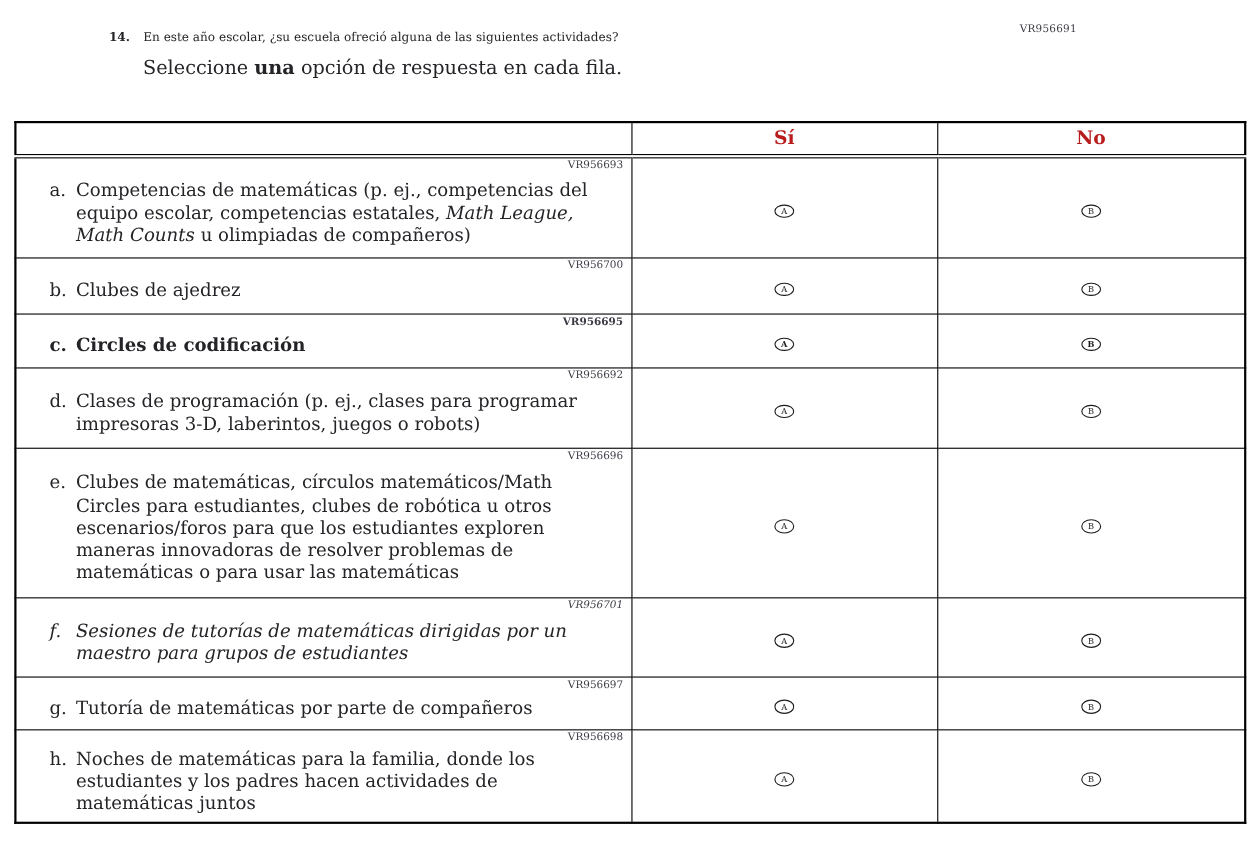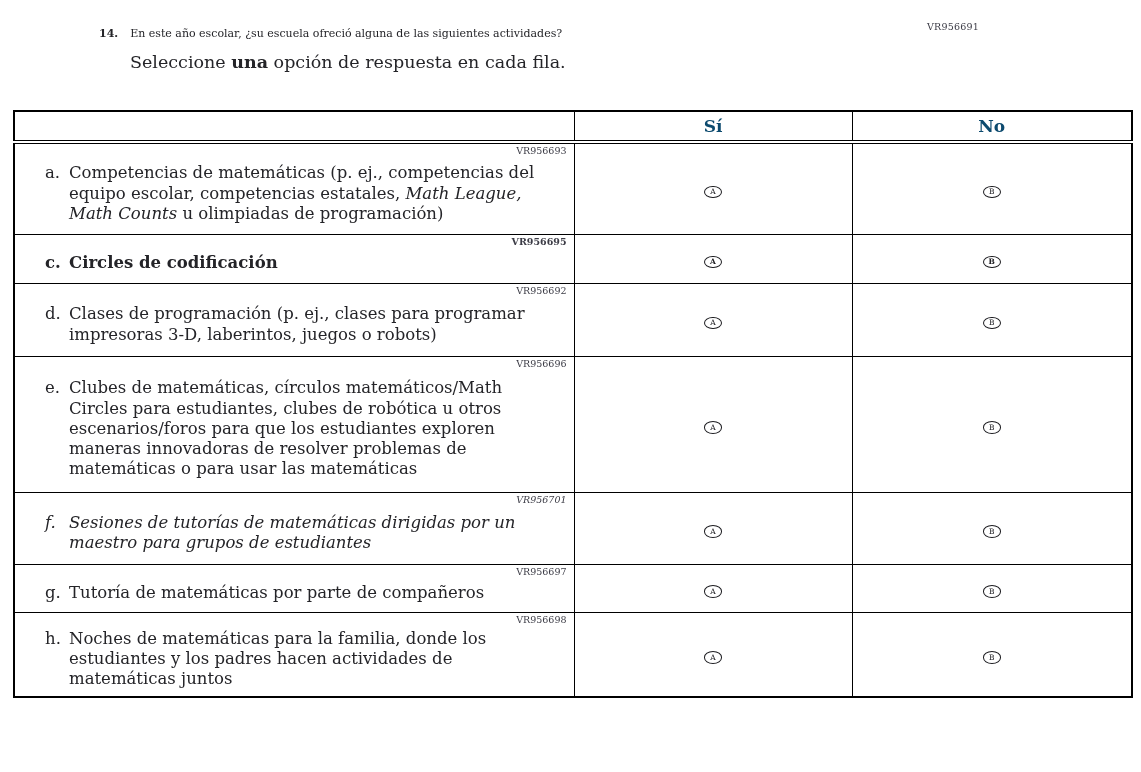--- a/index.html
+++ b/index.html
@@ -42,21 +42,21 @@
     border: 2px solid #000;
   }
   .qtable th, .qtable td { border: 1.5px solid #000; padding: 0; }
   .qtable thead th {
     height: 31px;
     font-size: 17px;
     font-weight: bold;
     text-align: center;
     vertical-align: middle;
     border-bottom: 4px double #000;
-    color: #0c4a6e;
+    color: #b91c1c;
   }
   .qtable { border-bottom-width: 2.5px; }
 
   td.c1 { vertical-align: top; }
   .cellwrap { display: flex; flex-direction: column; height: 100%; }
   .vr {
     text-align: right;
     padding: 2px 7px 0 0;
     font-size: 9.5px;
     line-height: 1.15;
@@ -125,31 +125,54 @@
       </tr>
     </thead>
     <tbody id="rows">
         <tr style="height: 92px;">
       <td class="c1" style="height: 92px;">
         <div class="cellwrap">
           <div class="vr">VR956693</div>
           <div class="itemwrap">
             <div class="item">
               <span class="letter">a.</span>
-              <span class="text"><span>Competencias de matemáticas (p. ej., competencias del equipo escolar, competencias estatales, </span><em>Math League, Math Counts</em><span> u olimpiadas de programación)</span></span>
+              <span class="text"><span>Competencias de matemáticas (p. ej., competencias del equipo escolar, competencias estatales, </span><em>Math League, Math Counts</em><span> u olimpiadas de compañeros)</span></span>
             </div>
           </div>
         </div>
       </td>
       <td class="opt" style="height: 92px;">
         <span class="bubble">
           <span class="bubble-letter">A</span>
         </span>
       </td>
       <td class="opt" style="height: 92px;">
+        <span class="bubble">
+          <span class="bubble-letter">B</span>
+        </span>
+      </td>
+    </tr>
+        <tr style="height: 51px;">
+      <td class="c1" style="height: 51px;">
+        <div class="cellwrap">
+          <div class="vr">VR956700</div>
+          <div class="itemwrap">
+            <div class="item">
+              <span class="letter">b.</span>
+              <span class="text"><span>Clubes de ajedrez</span></span>
+            </div>
+          </div>
+        </div>
+      </td>
+      <td class="opt" style="height: 51px;">
+        <span class="bubble">
+          <span class="bubble-letter">A</span>
+        </span>
+      </td>
+      <td class="opt" style="height: 51px;">
         <span class="bubble">
           <span class="bubble-letter">B</span>
         </span>
       </td>
     </tr>
         <tr style="height: 49px; font-weight: bold;">
       <td class="c1" style="height: 49px;">
         <div class="cellwrap">
           <div class="vr">VR956695</div>
           <div class="itemwrap">

